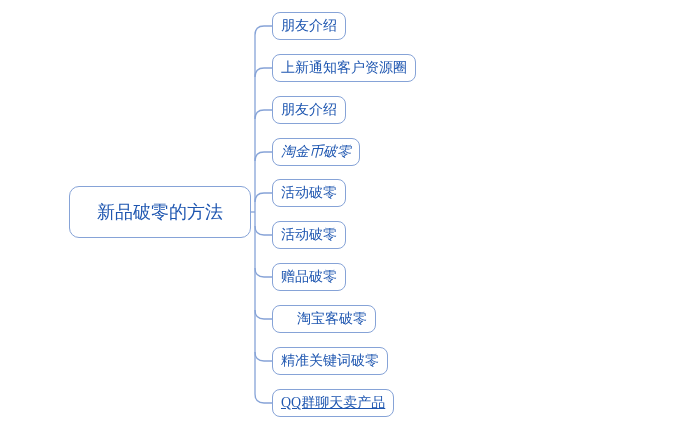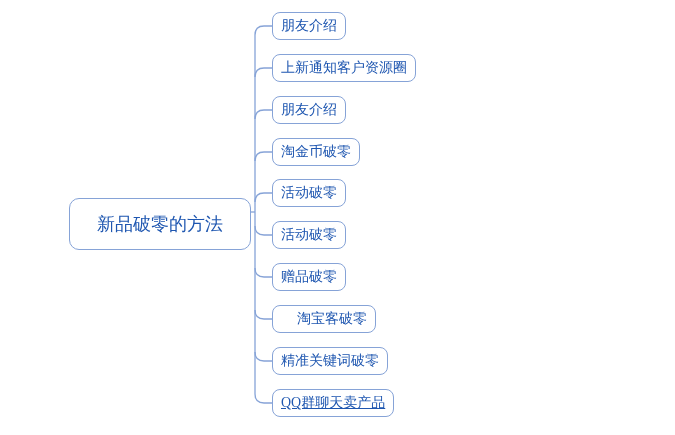--- a/index.html
+++ b/index.html
@@ -26,21 +26,21 @@
     position: absolute;
     box-sizing: content-box;
     background: #ffffff;
     border: 1px solid var(--line, #86a3d7);
     color: var(--text, #1e56b0);
     white-space: nowrap;
     cursor: default;
   }
   .root-node {
     left: 69px;
-    top: 198px;
+    top: 186px;
     border-radius: 10px;
     padding: 13px 27px;
     font-size: 18px;
     line-height: 24px;
   }
   .child-node {
     left: 272px;
     border-radius: 8px;
     padding: 4px 8px;
     font-size: 14px;
@@ -73,21 +73,21 @@
   <div id="children-layer">
       <div class="node child-node" style="top: 12px; text-align: center;">
       <span>朋友介绍</span>
     </div>
       <div class="node child-node" style="top: 54px;">
       <span>上新通知客户资源圈</span>
     </div>
       <div class="node child-node" style="top: 96px;">
       <span>朋友介绍</span>
     </div>
-      <div class="node child-node" style="top: 138px;">
+      <div class="node child-node" style="top: 138px; font-style: italic;">
       <span>淘金币破零</span>
     </div>
       <div class="node child-node" style="top: 179px; text-align: right;">
       <span>活动破零</span>
     </div>
       <div class="node child-node" style="top: 221px;">
       <span>活动破零</span>
     </div>
       <div class="node child-node" style="top: 263px;">
       <span>赠品破零</span>

